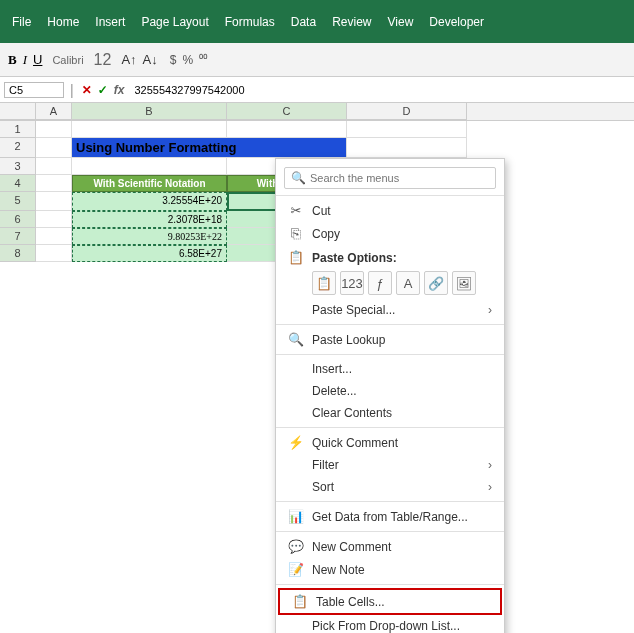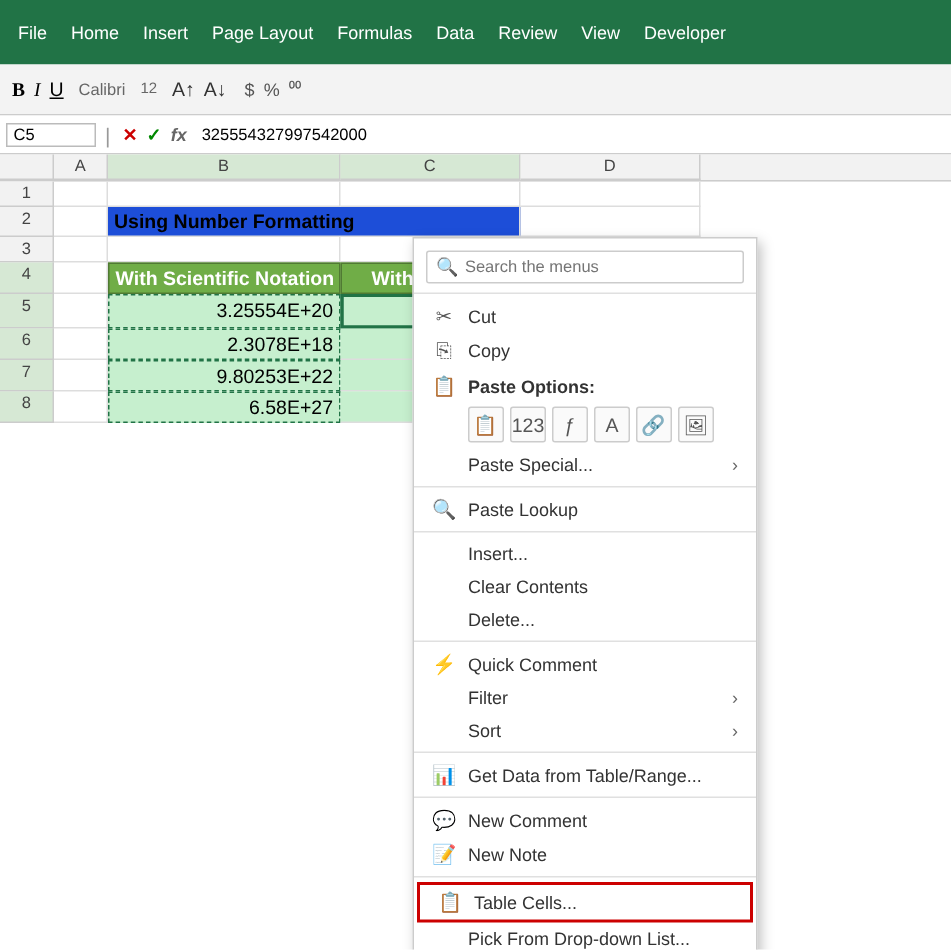--- a/index.html
+++ b/index.html
@@ -91,21 +91,21 @@
       background: #f2f2f2;
       font-size: 11px;
       color: #444;
       padding: 2px 0;
     }
     .row-header.highlighted { background: #d6e8d4; }
     .cell {
       border-right: 1px solid #ddd;
       border-bottom: 1px solid #ddd;
       padding: 2px 4px;
-      font-size: 13px;
+      font-size: 10px;
       overflow: hidden;
       white-space: nowrap;
     }
     .cell.header-cell {
       background: #70ad47;
       color: #fff;
       font-weight: bold;
       text-align: center;
       border: 1px solid #507a33;
     }
@@ -200,21 +200,21 @@
   <div class="menu-bar-item">Review</div>
   <div class="menu-bar-item">View</div>
   <div class="menu-bar-item">Developer</div>
 </div>
 
 <div style="height:34px; background:#f3f3f3; border-bottom:1px solid #ccc; display:flex; align-items:center; padding:0 8px; gap:6px;">
   <span style="font-weight:bold; font-size:13px; font-family:serif; cursor:pointer;">B</span>
   <span style="font-style:italic; font-size:13px; font-family:serif; cursor:pointer;">I</span>
   <span style="text-decoration:underline; font-size:13px; cursor:pointer;">U</span>
   <span style="font-size:11px; color:#666; margin-left:4px;">Calibri</span>
-  <span style="font-size:10px; color:#666; margin-left:4px;">12</span>
+  <span style="font-size:16px; color:#666; margin-left:4px;">12</span>
   <span style="color:#333; font-size:13px; margin-left:4px;">A↑</span>
   <span style="color:#333; font-size:13px;">A↓</span>
   <span style="margin-left:6px; color:#555; font-size:12px;">$</span>
   <span style="color:#555; font-size:12px;">%</span>
   <span style="color:#555; font-size:12px;">⁰⁰</span>
 </div>
 
 <div class="formula-bar">
   <input class="name-box" value="C5" readonly="" style="width: 60px; border: 1px solid rgb(187, 187, 187); padding: 1px 4px; font-size: 11px;">
   <span class="formula-bar-sep">|</span>
@@ -281,21 +281,21 @@
       <div class="row-header highlighted">6</div>
       <div class="cell" style="width:36px;"></div>
       <div class="cell numeric selected-range" style="width:155px; border:1px dashed #217346;">2.3078E+18</div>
       <div class="cell numeric selected-range" style="width:120px;">2.307</div>
       <div class="cell" style="width:120px;"></div>
     </div>
 
     <div class="grid-row">
       <div class="row-header highlighted">7</div>
       <div class="cell" style="width:36px;"></div>
-      <div class="cell numeric selected-range" style="width:155px; border:1px dashed #217346;">9.80253E+22</div>
+      <div class="cell numeric selected-range" style="width:155px; border:1px dashed #217346;font-family:Liberation Serif, serif;">9.80253E+22</div>
       <div class="cell numeric selected-range" style="width:120px;">9.8025</div>
       <div class="cell" style="width:120px;"></div>
     </div>
 
     <div class="grid-row">
       <div class="row-header highlighted">8</div>
       <div class="cell" style="width:36px;"></div>
       <div class="cell numeric selected-range" style="width:155px; border:1px dashed #217346;">6.58E+27</div>
       <div class="cell numeric selected-range" style="width:120px;">6.58</div>
       <div class="cell" style="width:120px;"></div>
@@ -350,26 +350,26 @@
 
     <div class="ctx-separator"></div>
 
     <div class="ctx-item">
       <span class="ctx-icon"></span>
       <span>Insert...</span>
     </div>
 
     <div class="ctx-item">
       <span class="ctx-icon"></span>
+      <span>Delete...</span>
+    </div>
+
+    <div class="ctx-item">
+      <span class="ctx-icon"></span>
       <span>Clear Contents</span>
-    </div>
-
-    <div class="ctx-item">
-      <span class="ctx-icon"></span>
-      <span>Delete...</span>
     </div>
 
     <div class="ctx-separator"></div>
 
     <div class="ctx-item">
       <span class="ctx-icon">⚡</span>
       <span>Quick Comment</span>
     </div>
 
     <div class="ctx-item">

